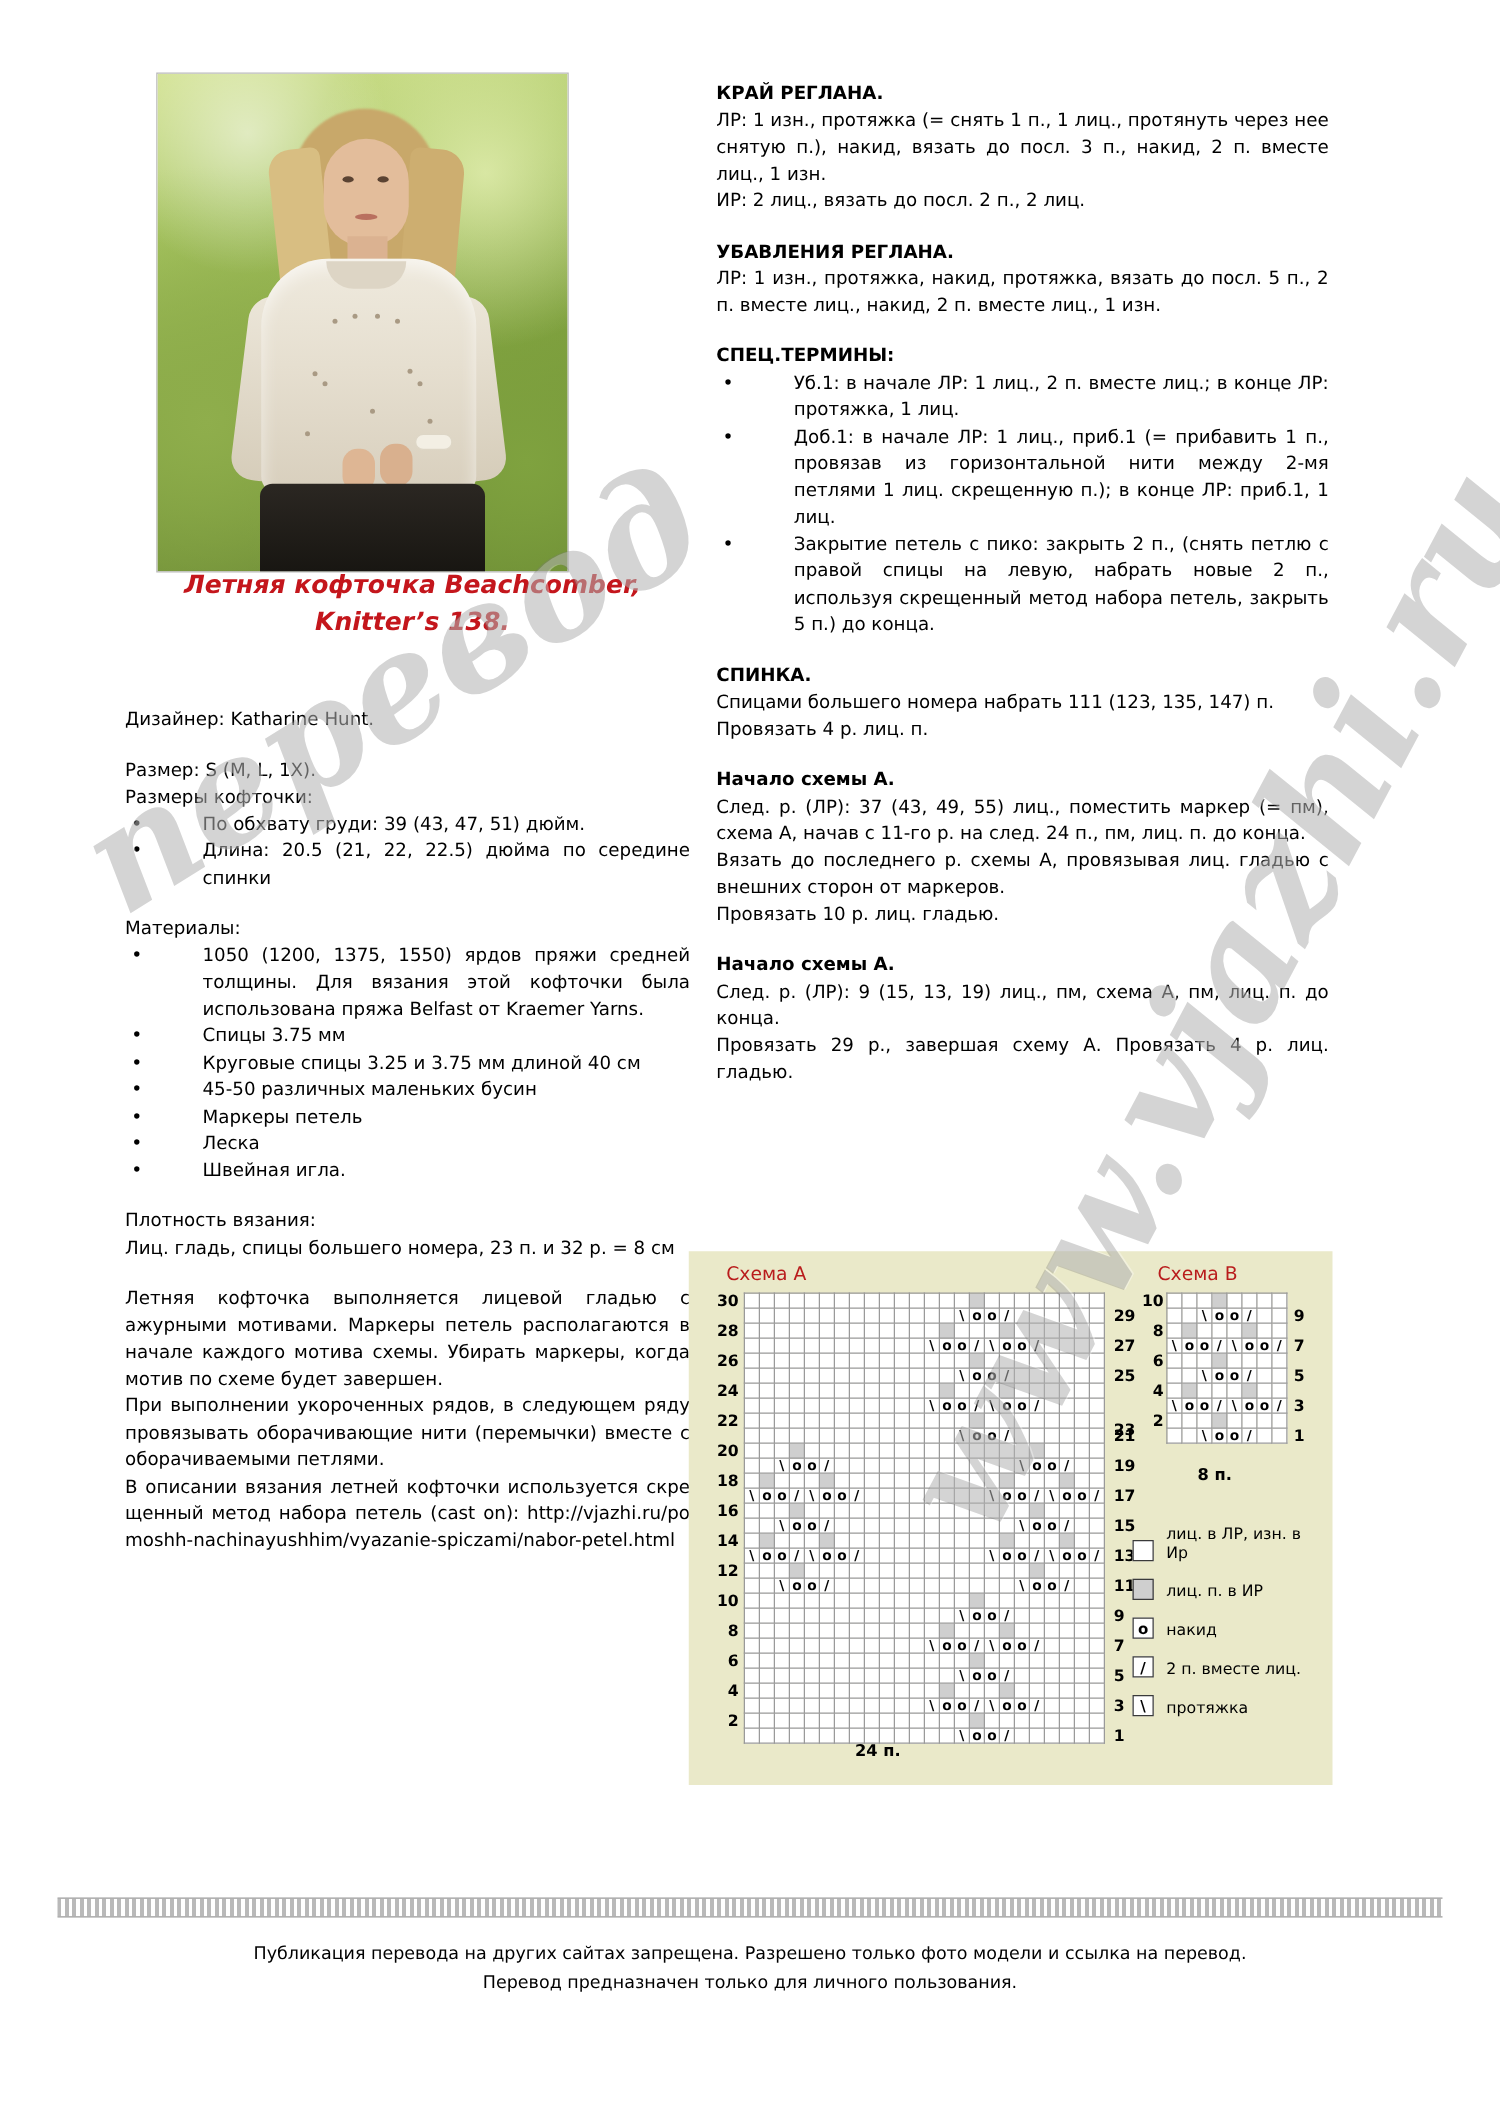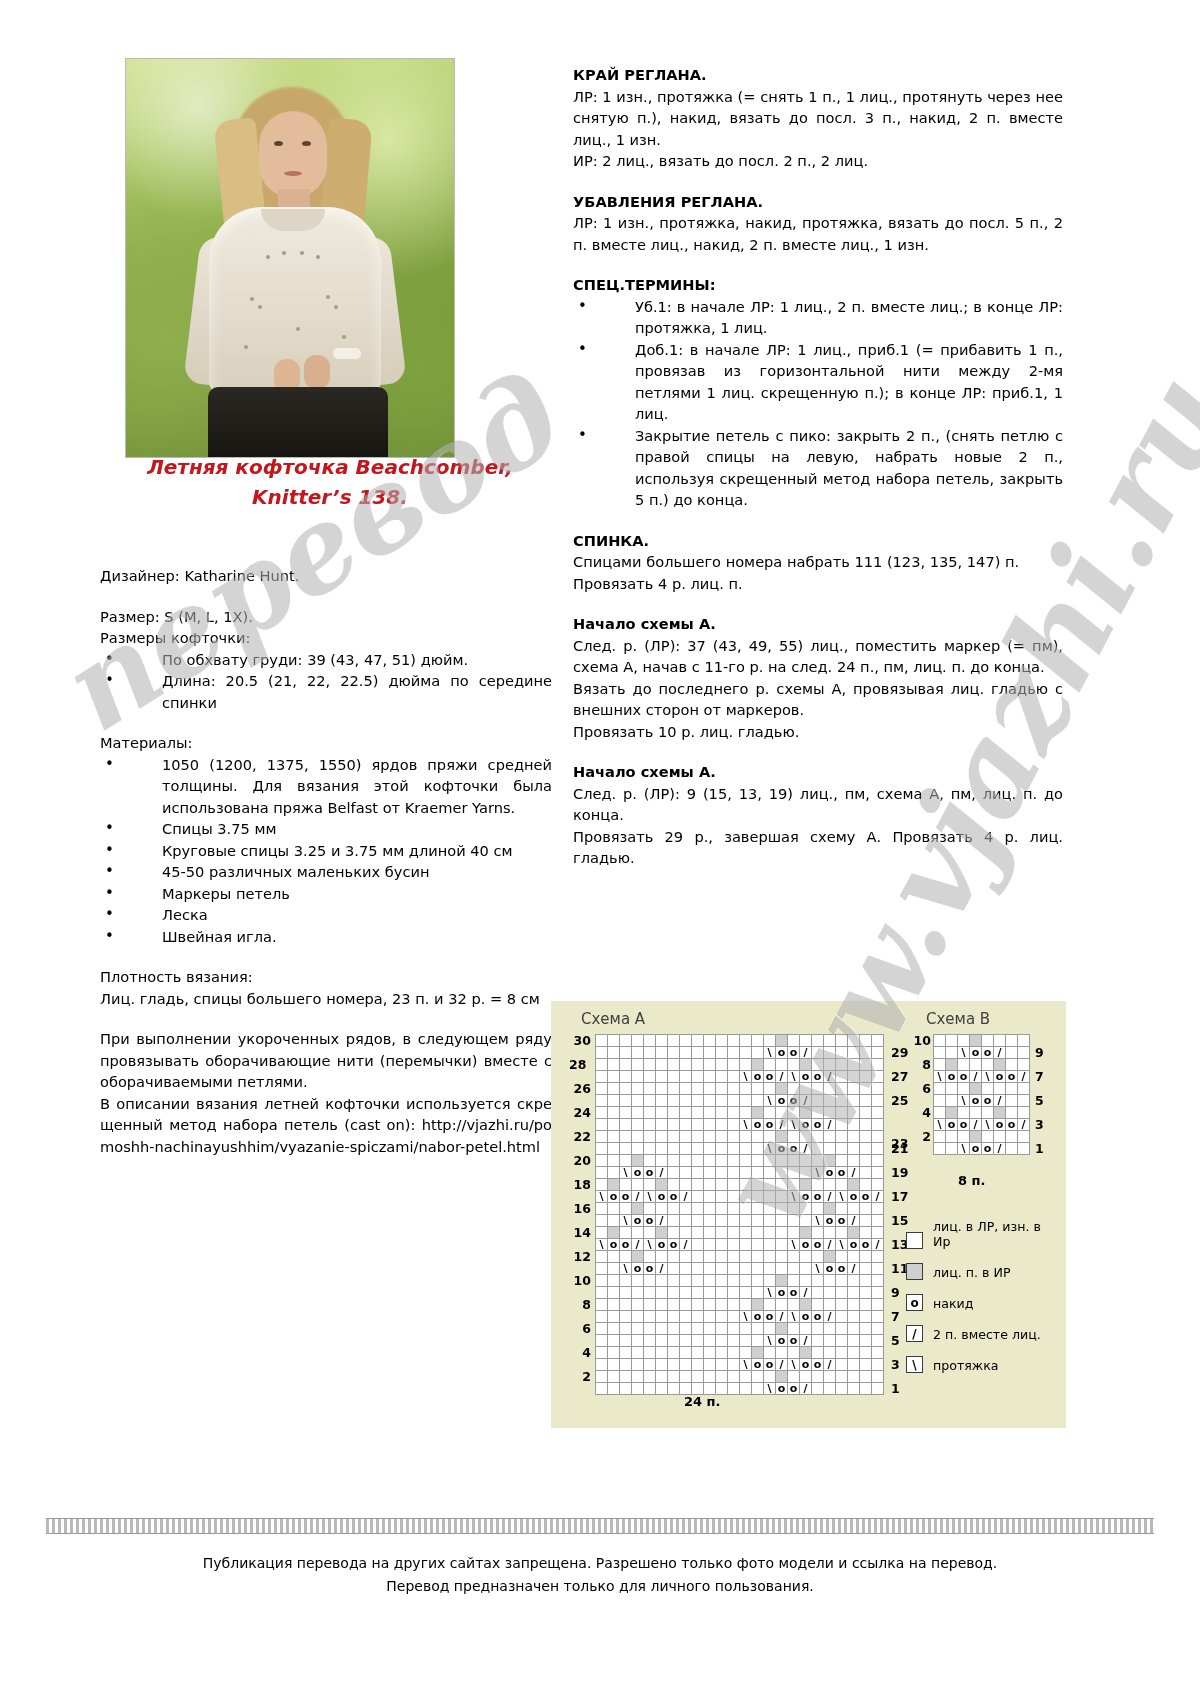--- a/index.html
+++ b/index.html
@@ -103,21 +103,21 @@
   }
   .url { word-break:break-all; }
 
   
   #chart-panel {
     position:absolute; left:551px; top:1001px; width:515px; height:427px;
     background:#eae9c9;
     z-index:6;
   }
   .chart-title {
-    position:absolute; font-size:15px; font-weight:normal; color:#404040;
+    position:absolute; font-size:15px; font-weight:normal; color:#b91c1c;
     font-family:"DejaVu Sans", sans-serif;
   }
   #ttl-a { left:30px; top:9px; }
   #ttl-b { left:375px; top:9px; }
 
   .grid-wrap { position:absolute; }
   table.grid { border-collapse:collapse; }
   table.grid td {
     width:12px; height:12px;
     border:1px solid #9a9a9a;
@@ -231,20 +231,21 @@
         <li>Швейная игла.</li>
       </ul>
     </div>
 
     <div class="blk">
       <p class="ln nj">Плотность вязания:</p>
       <p class="ln">Лиц. гладь, спицы большего номера, 23 п. и 32 р. = 8 см</p>
     </div>
 
     <div class="blk">
+      <p class="ln">Летняя кофточка выполняется лицевой гладью с ажурными мотивами. Маркеры петель располагаются в начале каждого мотива схемы. Убирать маркеры, когда мотив по схеме будет завершен.</p>
       <p class="ln">При выполнении укороченных рядов, в следующем ряду провязывать оборачивающие нити (перемычки) вместе с оборачиваемыми петлями.</p>
       <p class="ln url">В описании вязания летней кофточки используется скрещенный метод набора петель (cast on): http://vjazhi.ru/pomoshh-nachinayushhim/vyazanie-spiczami/nabor-petel.html</p>
     </div>
 
   </div>
 
   <div class="col" id="col-right">
 
     <div class="blk">
       <p class="hd">КРАЙ РЕГЛАНА.</p>
@@ -1297,21 +1298,21 @@
               <td></td>
               <td></td>
               <td></td>
               <td></td>
             </tr>
           </tbody>
         </table>
     </div>
     <div id="labels-a-left">
         <span class="rowlbl" style="left:18px;text-align:right;width:22px;top:34px;">30</span>
-        <span class="rowlbl" style="left:18px;text-align:left;width:22px;top:58px;">28</span>
+        <span class="rowlbl" style="left:18px;text-align:right;width:22px;top:58px;">28</span>
         <span class="rowlbl" style="left:18px;text-align:right;width:22px;top:82px;">26</span>
         <span class="rowlbl" style="left:18px;text-align:right;width:22px;top:106px;">24</span>
         <span class="rowlbl" style="left:18px;text-align:right;width:22px;top:130px;">22</span>
         <span class="rowlbl" style="left:18px;text-align:right;width:22px;top:154px;">20</span>
         <span class="rowlbl" style="left:18px;text-align:right;width:22px;top:178px;">18</span>
         <span class="rowlbl" style="left:18px;text-align:right;width:22px;top:202px;">16</span>
         <span class="rowlbl" style="left:18px;text-align:right;width:22px;top:226px;">14</span>
         <span class="rowlbl" style="left:18px;text-align:right;width:22px;top:250px;">12</span>
         <span class="rowlbl" style="left:18px;text-align:right;width:22px;top:274px;">10</span>
         <span class="rowlbl" style="left:18px;text-align:right;width:22px;top:298px;">8</span>

